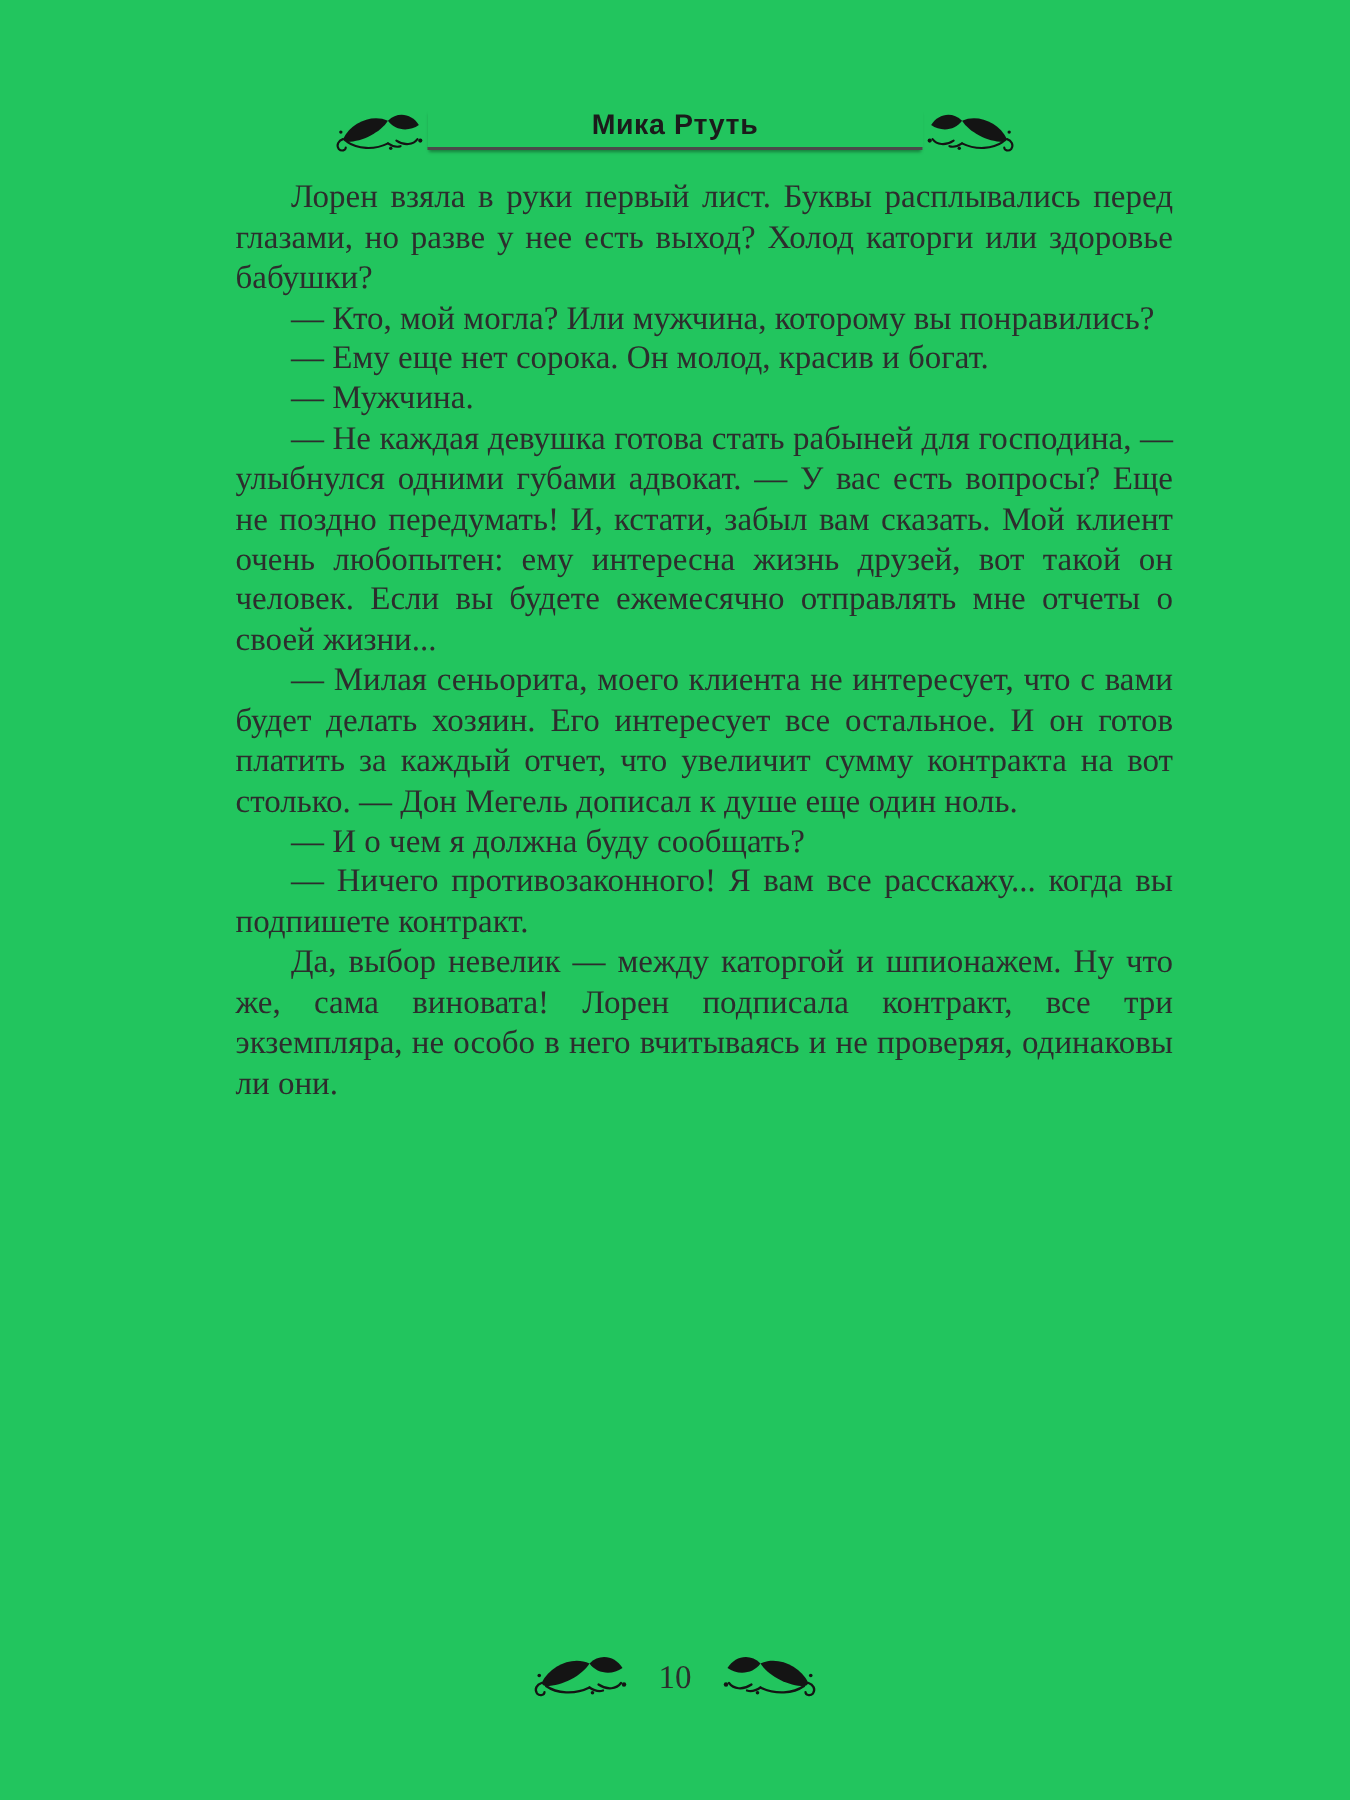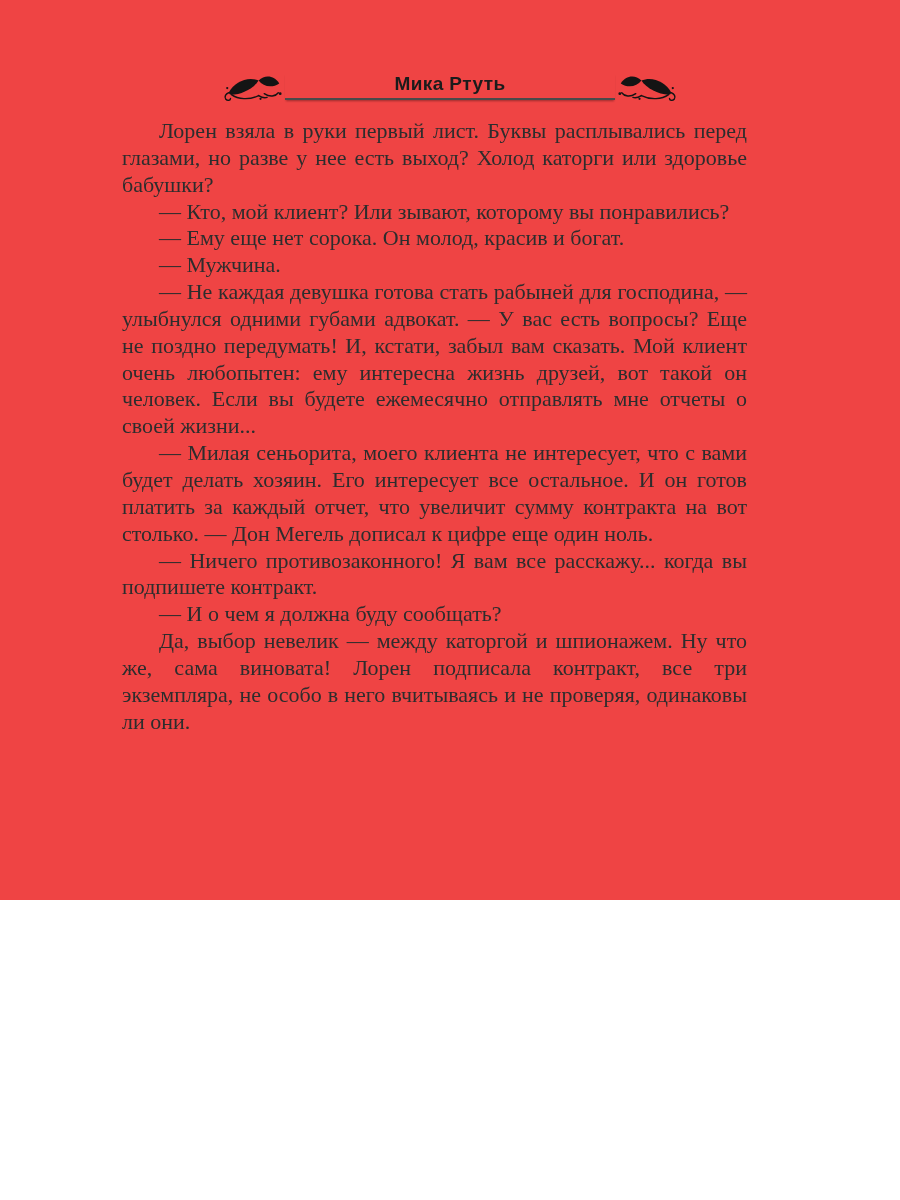--- a/index.html
+++ b/index.html
@@ -1,20 +1,20 @@
 <!DOCTYPE html>
 <html><head>
 <meta charset="utf-8">
 <style>
   html, body { margin: 0; padding: 0; background: #ffffff; }
   .page {
     position: relative;
     width: 900px;
-    height: 900px;
-    background: #ef4444;
+    height: 1200px;
+    background: #22c55e;
     overflow: hidden;
     font-family: "Liberation Serif", serif;
     color: #2d2d2d;
   }
 
   
   .running-head {
     position: absolute;
     top: 72px;
     left: 0;
@@ -40,21 +40,21 @@
   }
   .orn { width: 60px; height: 34px; display: block; }
   .orn-wrap { display: block; margin-bottom: -6px; }
   .orn-wrap.left { margin-right: 2px; }
   .orn-wrap.right { margin-left: 2px; }
   .mirror { transform: scaleX(-1); }
 
   
   .text-block {
     position: absolute;
-    left: 122px;
+    left: 157px;
     top: 118px;
     width: 625px;
   }
   .text-block p {
     margin: 0;
     text-indent: 37px;
     text-align: justify;
     font-size: 22px;
     line-height: 26.85px;
     hyphens: manual;
@@ -117,27 +117,27 @@
     </div>
     <span class="orn-wrap right mirror">
       <svg class="orn" viewBox="0 0 64 34">
           <use href="#flourish"></use>
         </svg>
     </span>
   </header>
 
   <main class="text-block">
     <p>Лорен взяла в руки первый лист. Буквы расплывались перед глазами, но разве у нее есть выход? Холод каторги или здоровье бабушки?</p>
-    <p>— Кто, мой клиент? Или зывают, которому вы понра­вились?</p>
+    <p>— Кто, мой могла? Или мужчина, которому вы понра­вились?</p>
     <p>— Ему еще нет сорока. Он молод, красив и богат.</p>
     <p>— Мужчина.</p>
     <p>— Не каждая девушка готова стать рабыней для госпо­дина, — улыбнулся одними губами адвокат. — У вас есть вопросы? Еще не поздно передумать! И, кстати, забыл вам сказать. Мой клиент очень любопытен: ему интересна жизнь друзей, вот такой он человек. Если вы будете ежеме­сячно отправлять мне отчеты о своей жизни...</p>
-    <p>— Милая сеньорита, моего клиента не интересует, что с вами будет делать хозяин. Его интересует все остальное. И он готов платить за каждый отчет, что увеличит сумму конт­ракта на вот столько. — Дон Мегель дописал к цифре еще один ноль.</p>
+    <p>— Милая сеньорита, моего клиента не интересует, что с вами будет делать хозяин. Его интересует все остальное. И он готов платить за каждый отчет, что увеличит сумму конт­ракта на вот столько. — Дон Мегель дописал к душе еще один ноль.</p>
+    <p>— И о чем я должна буду сообщать?</p>
     <p>— Ничего противозаконного! Я вам все расскажу... когда вы подпишете контракт.</p>
-    <p>— И о чем я должна буду сообщать?</p>
     <p>Да, выбор невелик — между каторгой и шпионажем. Ну что же, сама виновата! Лорен подписала контракт, все три экземпляра, не особо в него вчитываясь и не проверяя, оди­наковы ли они.</p>
   </main>
 
   <footer class="page-footer">
     <span>
       <svg class="orn" viewBox="0 0 64 34">
           <use href="#flourish"></use>
         </svg>
     </span>
     <span class="page-number">10</span>

